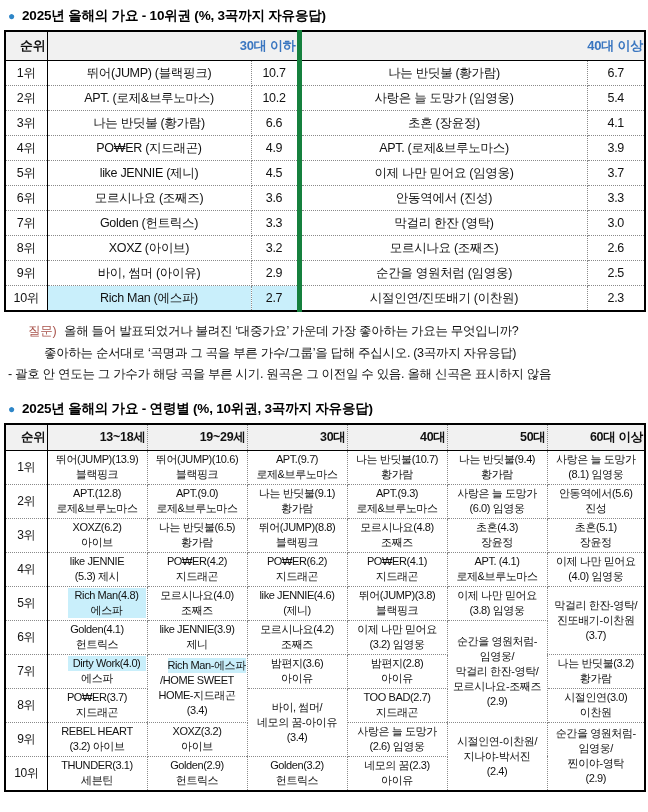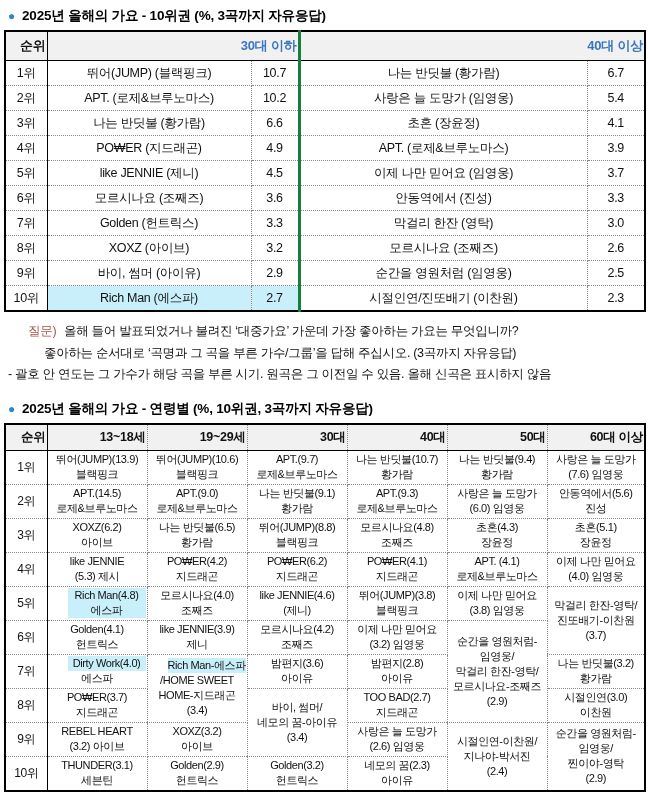--- a/index.html
+++ b/index.html
@@ -13,21 +13,21 @@
 
   table{border-collapse:collapse;table-layout:fixed;width:640px;background:#fff;}
   .t1,.t2{border:2px solid #000;}
   th{background:#f1f1f1;font-weight:bold;color:#111;text-align:right;}
   .t1 th{border-bottom:1.5px solid #000;font-size:13px;height:26px;letter-spacing:-0.2px;}
   .t1 th.grp{color:#3a76c0;}
   .t1 td{border-bottom:1px dotted #8a8a8a;text-align:center;vertical-align:middle;
          font-size:12.5px;height:24px;padding:0 2px;overflow:hidden;white-space:nowrap;letter-spacing:-0.3px;}
   .c-rank{border-right:1px solid #000;}
   .c-song1{border-right:1px dotted #8a8a8a;}
-  .c-score1{border-right:3px solid #15803d;}
+  .c-score1{border-right:5px solid #15803d;}
   .c-song2{border-right:1px dotted #8a8a8a;}
 
   .notes{margin:9px 2px 0 4px;font-size:12.5px;line-height:21.5px;color:#111;letter-spacing:-0.3px;}
   .q-row{display:flex;margin-left:20px;}
   .q-label{color:#a8524a;flex:none;width:36px;}
   .q-indent{padding-left:36px;}
 
   .t2{margin-top:5px;}
   .t2 th{border-bottom:1.5px solid #000;border-right:1px dotted #8a8a8a;
          font-size:12.5px;height:23px;letter-spacing:-0.3px;}
@@ -194,27 +194,27 @@
           <td class="c-age">
             <div>나는 반딧불(10.7)</div>
             <div>황가람</div>
           </td>
           <td class="c-age">
             <div>나는 반딧불(9.4)</div>
             <div>황가람</div>
           </td>
           <td class="c-age last">
             <div>사랑은 늘 도망가</div>
-            <div>(7.6) 임영웅</div>
+            <div>(8.1) 임영웅</div>
           </td>
         </tr>
         <tr>
           <td class="c-rank">2위</td>
           <td class="c-age">
-            <div>APT.(14.5)</div>
+            <div>APT.(12.8)</div>
             <div>로제&amp;브루노마스</div>
           </td>
           <td class="c-age">
             <div>APT.(9.0)</div>
             <div>로제&amp;브루노마스</div>
           </td>
           <td class="c-age">
             <div>나는 반딧불(9.1)</div>
             <div>황가람</div>
           </td>

